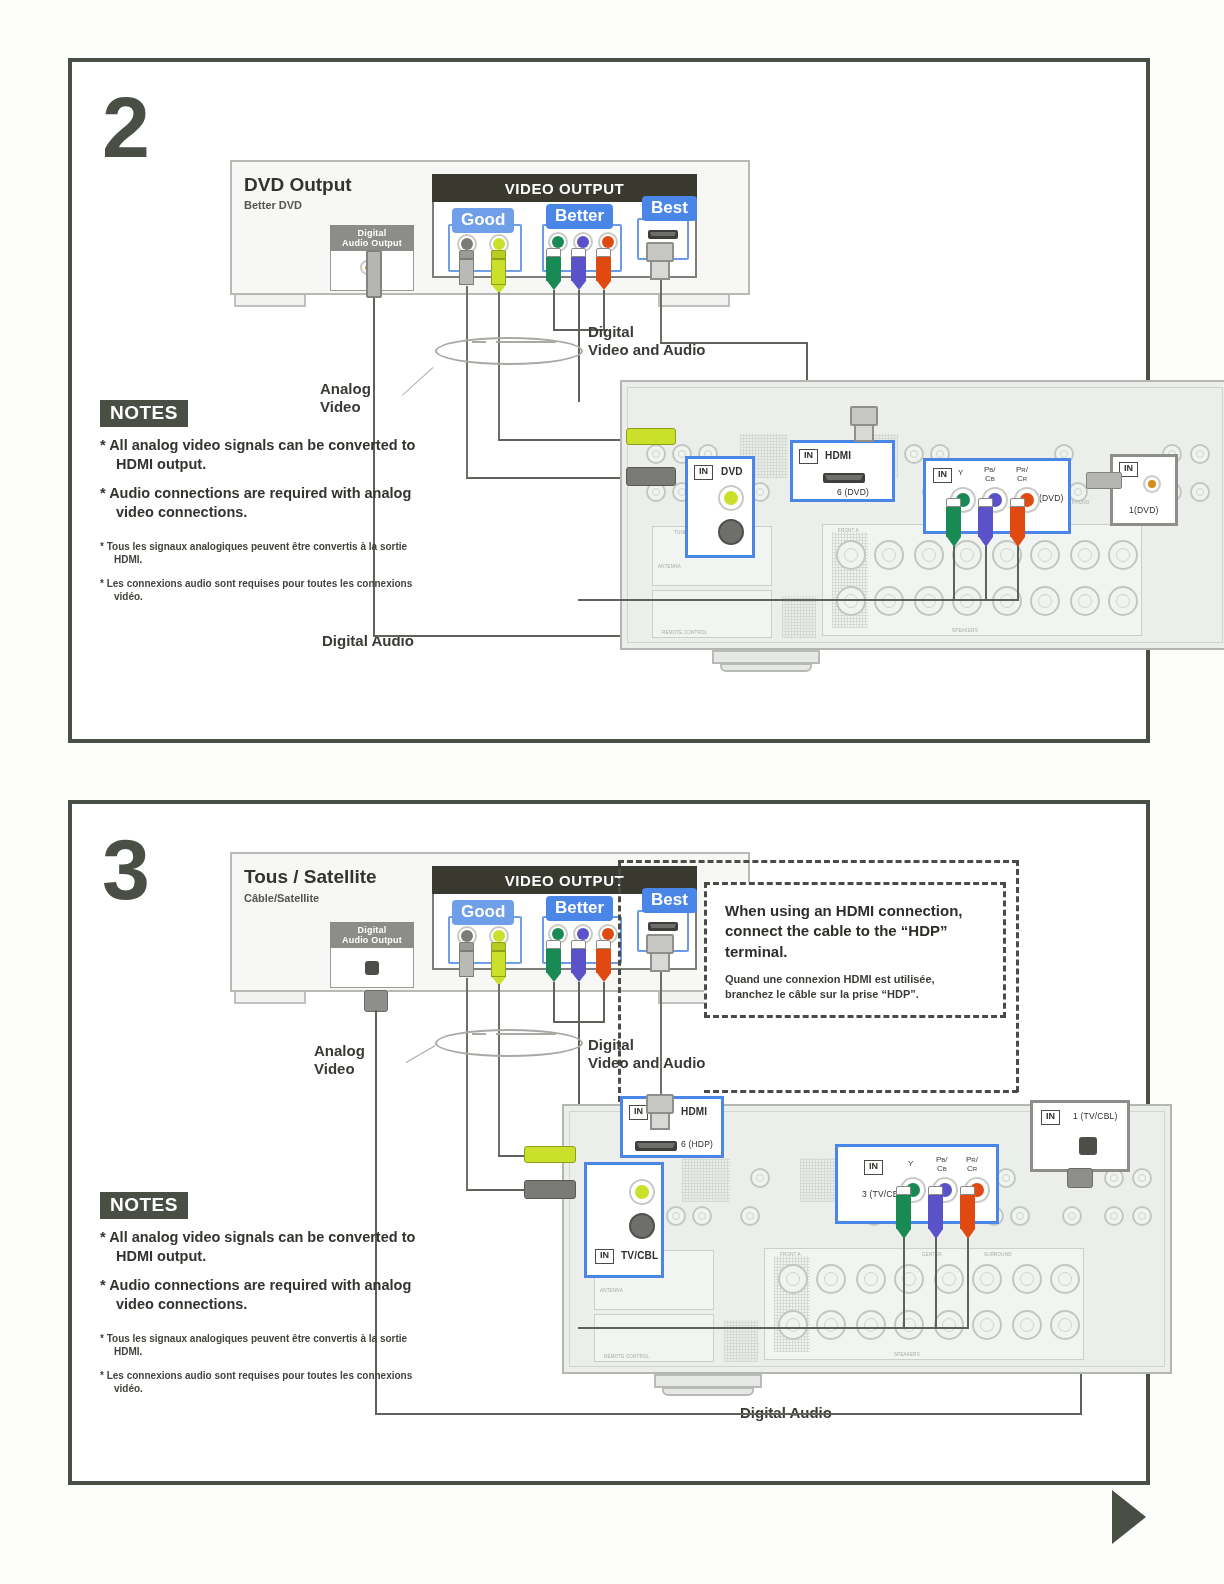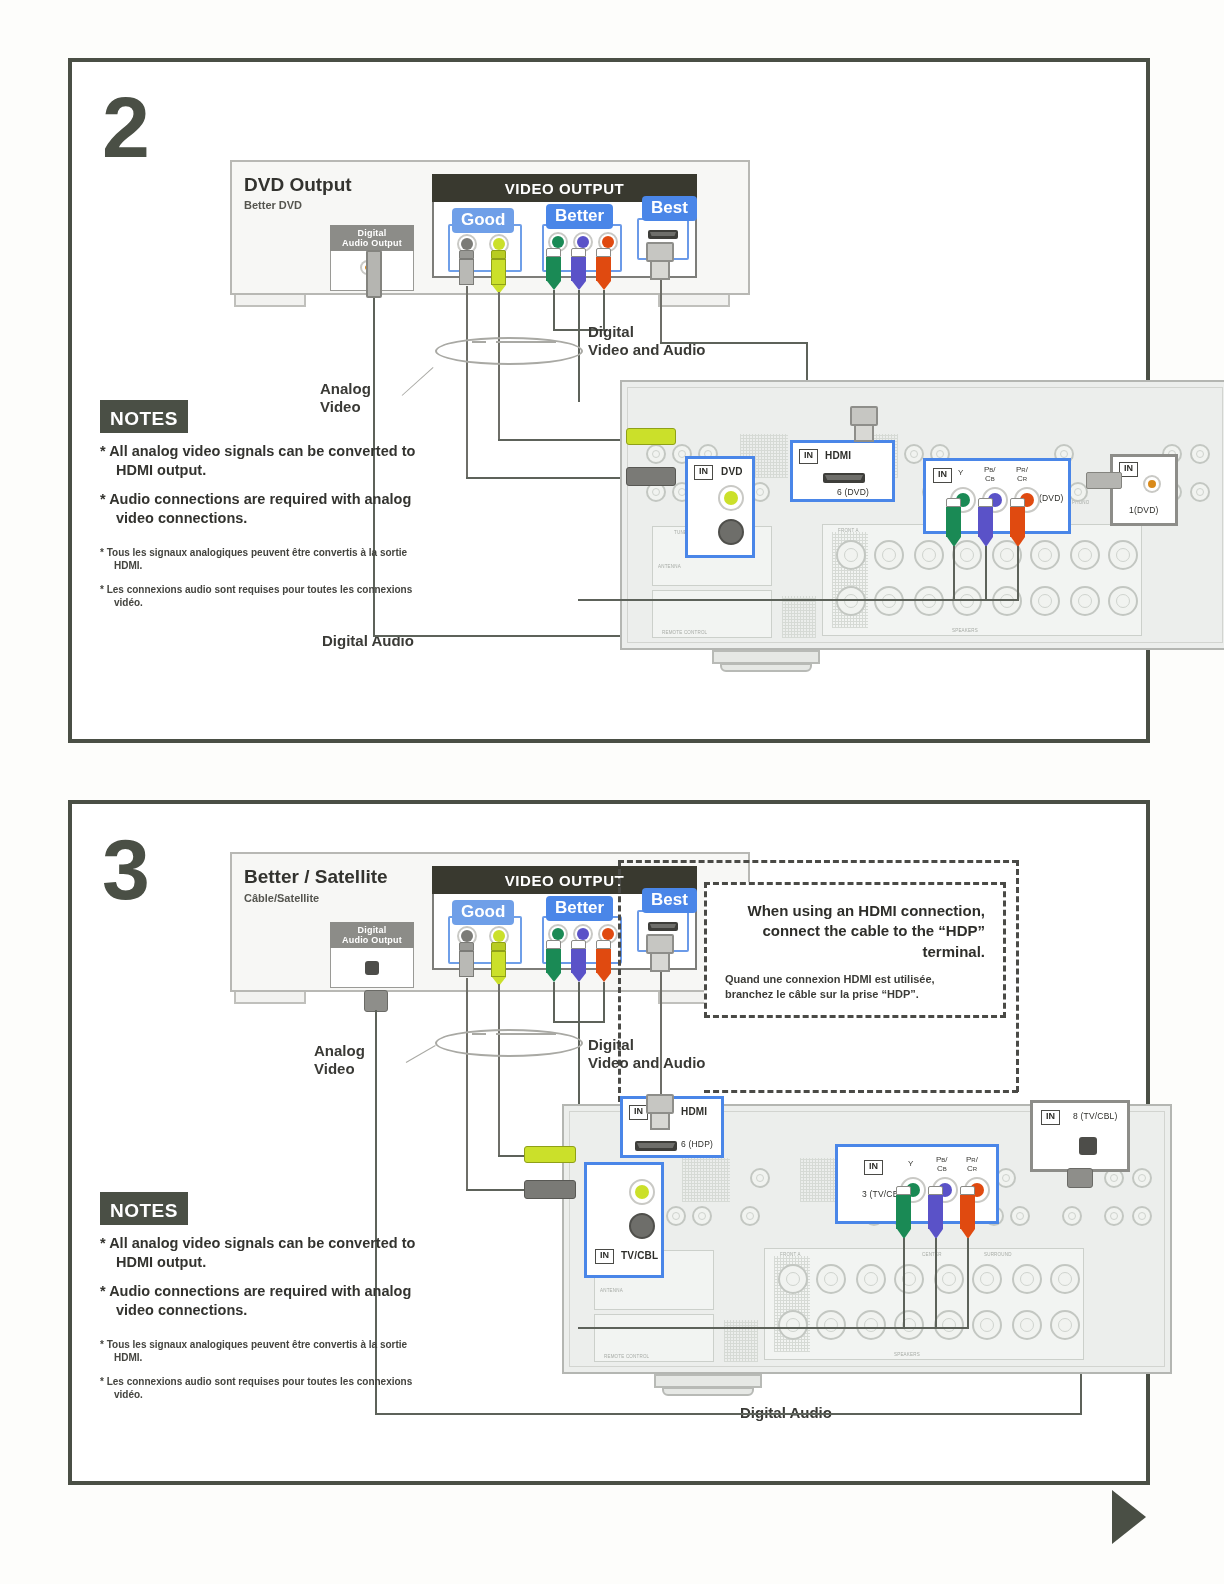--- a/index.html
+++ b/index.html
@@ -264,21 +264,21 @@
 
   
   .notes { position: absolute; width: 330px; }
   .notes-head {
     display: inline-block;
     background: #4a4f45;
     color: #ffffff;
     font-size: 19px;
     font-weight: bold;
     letter-spacing: 0.5px;
-    padding: 8px 10px 3px;
+    padding: 2px 10px 3px;
   }
   .note-en {
     font-size: 14.5px;
     font-weight: bold;
     color: #33332f;
     line-height: 1.33;
     margin-top: 9px;
     padding-left: 16px;
     text-indent: -16px;
   }
@@ -298,21 +298,20 @@
     position: absolute;
     border: 3px dashed #4a4a46;
     background: #ffffff;
     padding: 16px 18px 14px;
   }
   .tip-en {
     font-size: 15px;
     font-weight: bold;
     color: #2e2e2a;
     line-height: 1.35;
-    text-align: right;
   }
   .tip-fr {
     font-size: 11px;
     font-weight: bold;
     color: #3c3c38;
     line-height: 1.35;
     margin-top: 10px;
   }
   .dash-v { position: absolute; width: 0; border-left: 3px dashed #4a4a46; }
   .dash-h { position: absolute; height: 0; border-top: 3px dashed #4a4a46; }
@@ -583,21 +582,21 @@
   </div>
 
   <div class="panel" id="panel-3">
 
     <div class="step-number" style="left:30px; top:22px;">3</div>
 
     <div class="device" style="left:158px; top:48px; width:520px; height:140px;"></div>
     <div class="device-foot" style="left:162px; top:188px; width:72px;"></div>
     <div class="device-foot" style="left:586px; top:188px; width:72px;"></div>
 
-    <div class="device-title" style="left:172px; top:62px;">Better / Satellite</div>
+    <div class="device-title" style="left:172px; top:62px;">Tous / Satellite</div>
     <div class="device-subtitle" style="left:172px; top:88px;">Câble/Satellite</div>
 
     <div class="dao-box" style="left:258px; top:118px;">
       <div class="dao-head">Digital<br>Audio Output</div>
       <div class="dao-body">
         <div class="opt-port" style="left:34px; top:13px; width:14px; height:14px;"></div>
       </div>
     </div>
     <div class="plug" style="left:292px; top:186px; width:24px;">
       <div class="body" style="background:#8e8e8a;border:1px solid #6a6a66;height:22px;border-radius:3px;"></div>
@@ -808,21 +807,21 @@
       <div class="tip" style="border-top:10px solid #e04a10;"></div>
     </div>
     <div class="line line-v" style="left:831px; top:434px; height:90px;"></div>
     <div class="line line-v" style="left:863px; top:434px; height:90px;"></div>
     <div class="line line-v" style="left:895px; top:434px; height:60px;"></div>
     <div class="line line-h" style="left:506px; top:523px; width:390px;"></div>
     <div class="line line-v" style="left:895px; top:492px; height:33px;"></div>
 
     <div class="callout grey" style="left:958px; top:296px; width:100px; height:72px;">
       <div class="in-tag" style="left:8px; top:7px;">IN</div>
-      <div class="callout-label small" style="left:40px; top:8px;">8 (TV/CBL)</div>
+      <div class="callout-label small" style="left:40px; top:8px;">1 (TV/CBL)</div>
       <div class="opt-port" style="left:46px; top:34px; width:18px; height:18px;"></div>
     </div>
     <div class="plug" style="left:995px; top:364px; width:26px;">
       <div class="body" style="background:#8e8e8a;border:1px solid #6a6a66;height:20px;border-radius:3px;"></div>
     </div>
 
     <div class="notes" style="left:28px; top:388px;">
       <div class="notes-head">NOTES</div>
       <div class="note-en">* All analog video signals can be converted to HDMI output.</div>
       <div class="note-en">* Audio connections are required with analog video connections.</div>

